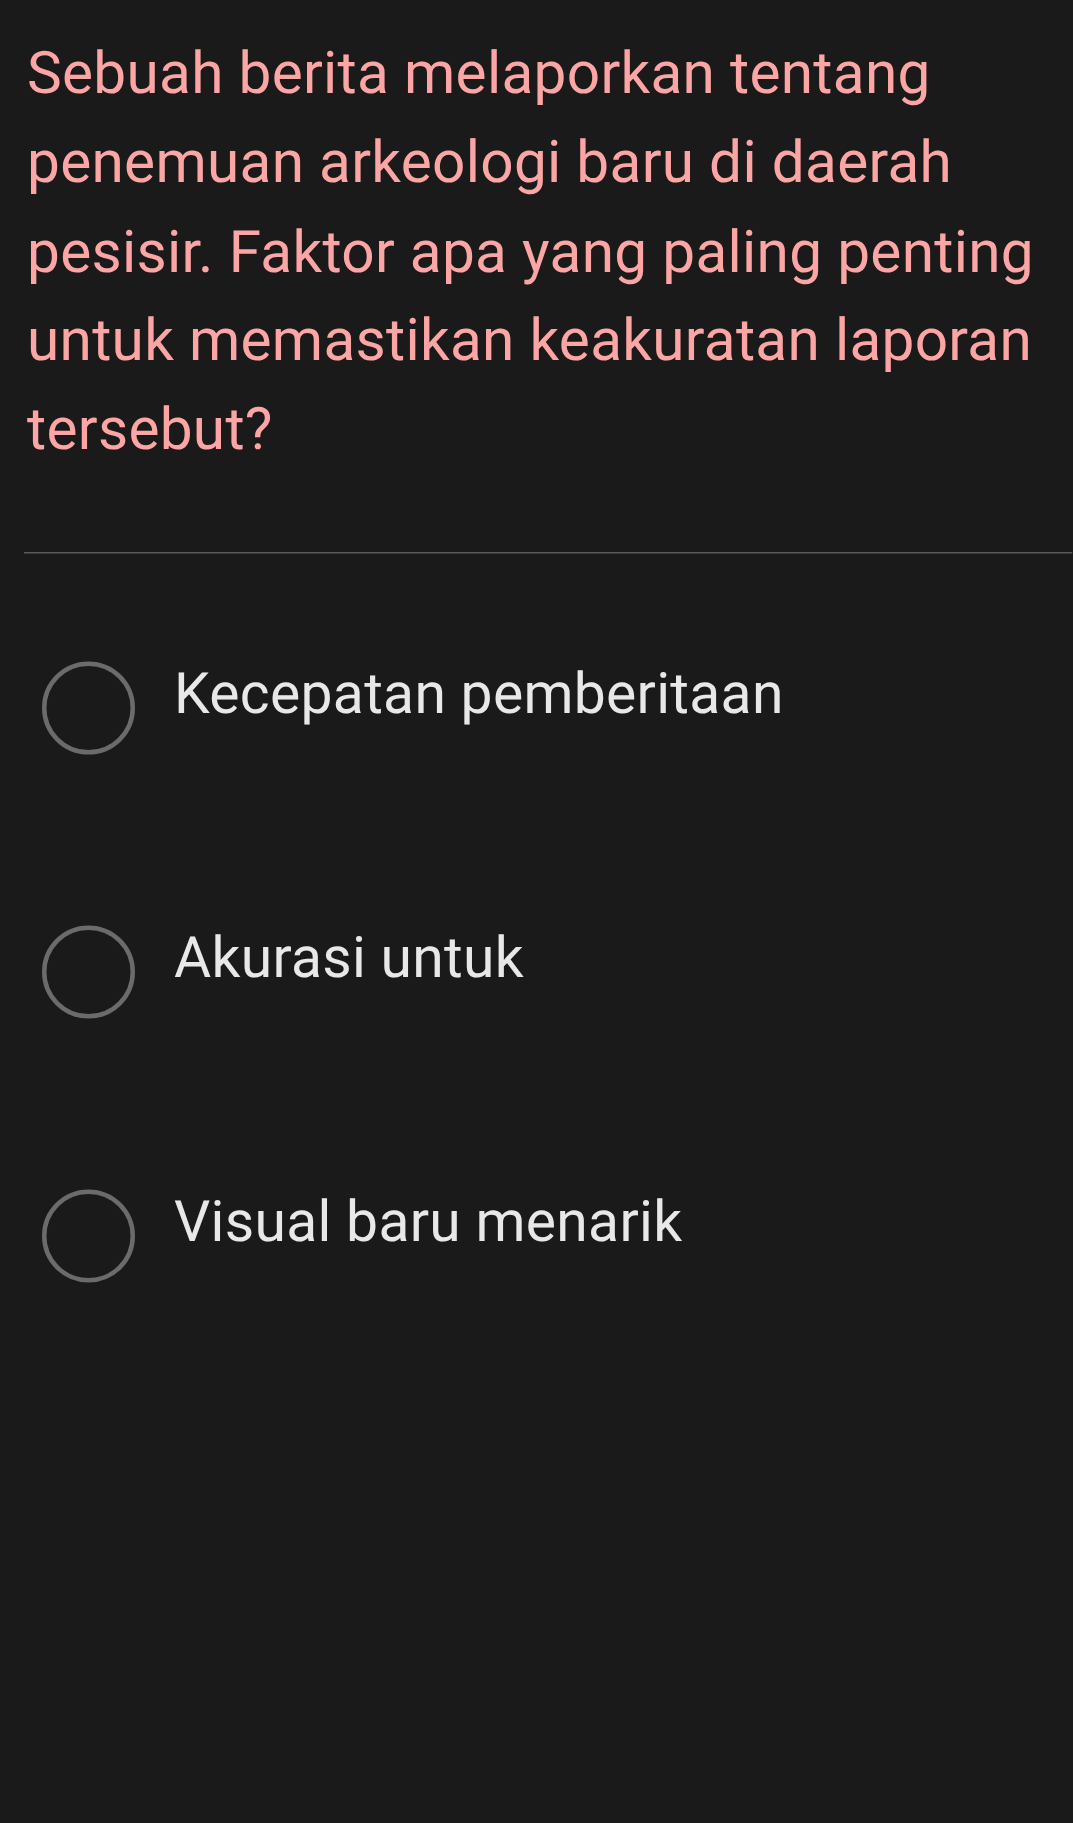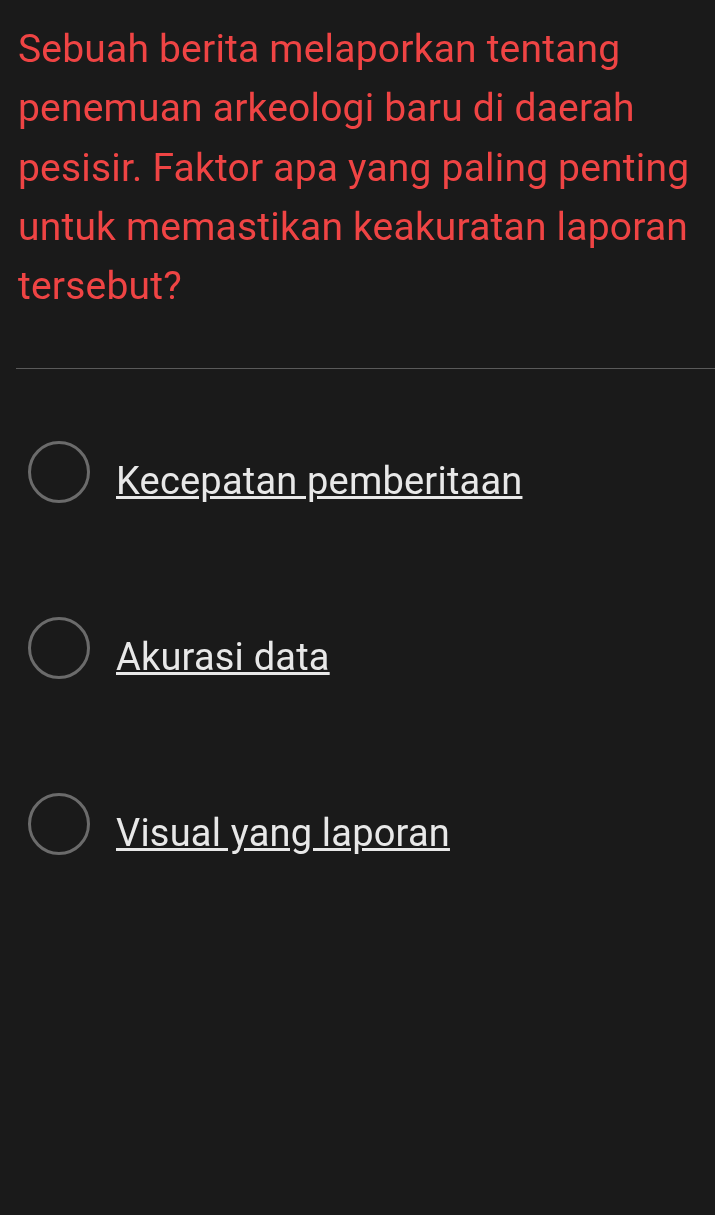--- a/index.html
+++ b/index.html
@@ -14,41 +14,40 @@
       color: #e8e8e8;
       font-family: -apple-system, BlinkMacSystemFont, "Segoe UI", Roboto, Arial, sans-serif;
       overflow: hidden;
     }
     .container {
       padding: 20px 18px 0 18px;
     }
     .question {
       font-size: 39px;
       line-height: 1.52;
-      color: #ef4444;
+      color: #fca5a5;
       font-weight: 400;
       margin-bottom: 52px;
       letter-spacing: 0.2px;
     }
     .divider {
       height: 1px;
       background-color: #5a5a5a;
       margin-left: -2px;
       margin-right: -18px;
     }
     .options {
       padding-top: 72px;
     }
     .option {
       display: flex;
-      align-items: flex-end;
+      align-items: flex-start;
       margin-bottom: 114px;
       cursor: pointer;
       padding-left: 10px;
-      text-decoration: underline;
     }
     .radio {
       width: 62px;
       height: 62px;
       border: 3px solid #6b6b6b;
       border-radius: 50%;
       flex-shrink: 0;
       margin-right: 26px;
     }
     .option-label {
@@ -64,20 +63,20 @@
 <div class="container">
   <div class="question">Sebuah berita melaporkan tentang penemuan arkeologi baru di daerah pesisir. Faktor apa yang paling penting untuk memastikan keakuratan laporan tersebut?</div>
   <div class="divider"></div>
   <div class="options">
     <div class="option">
       <div class="radio"></div>
       <div class="option-label">Kecepatan pemberitaan</div>
     </div>
     <div class="option">
       <div class="radio"></div>
-      <div class="option-label">Akurasi data</div>
+      <div class="option-label">Akurasi untuk</div>
     </div>
     <div class="option">
       <div class="radio"></div>
-      <div class="option-label">Visual yang laporan</div>
+      <div class="option-label">Visual baru menarik</div>
     </div>
   </div>
 </div>
 
 </body></html>

